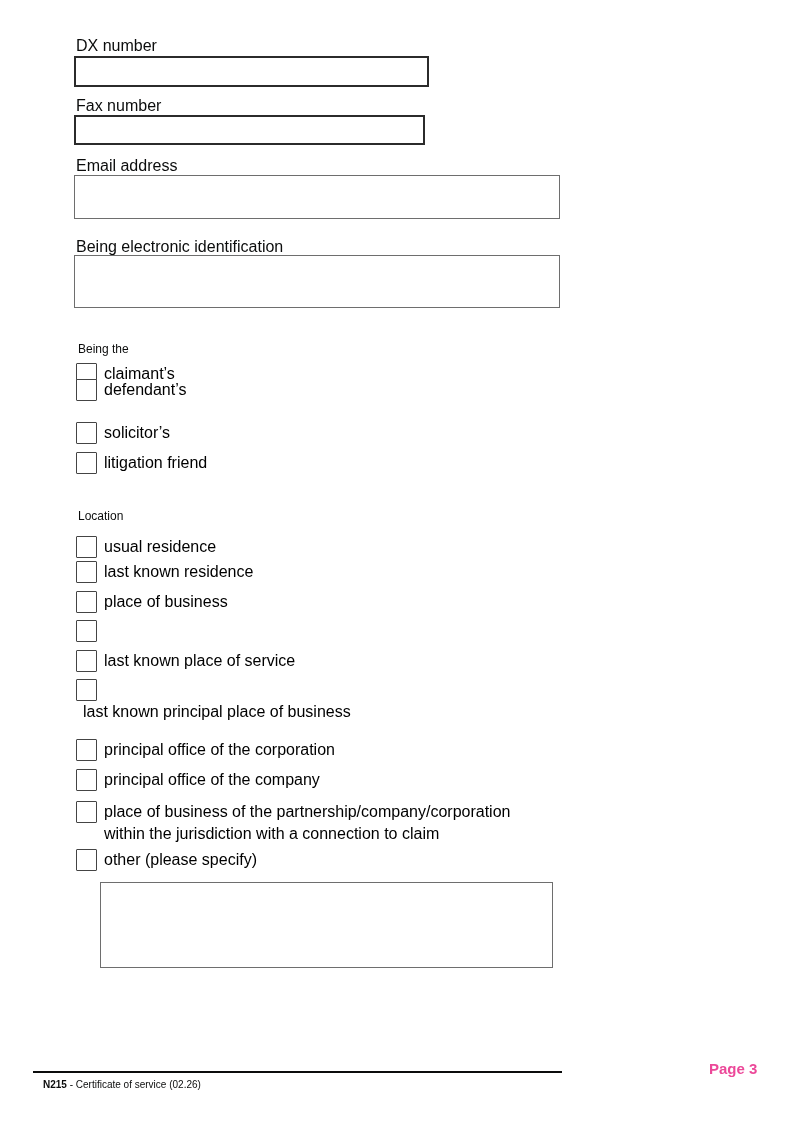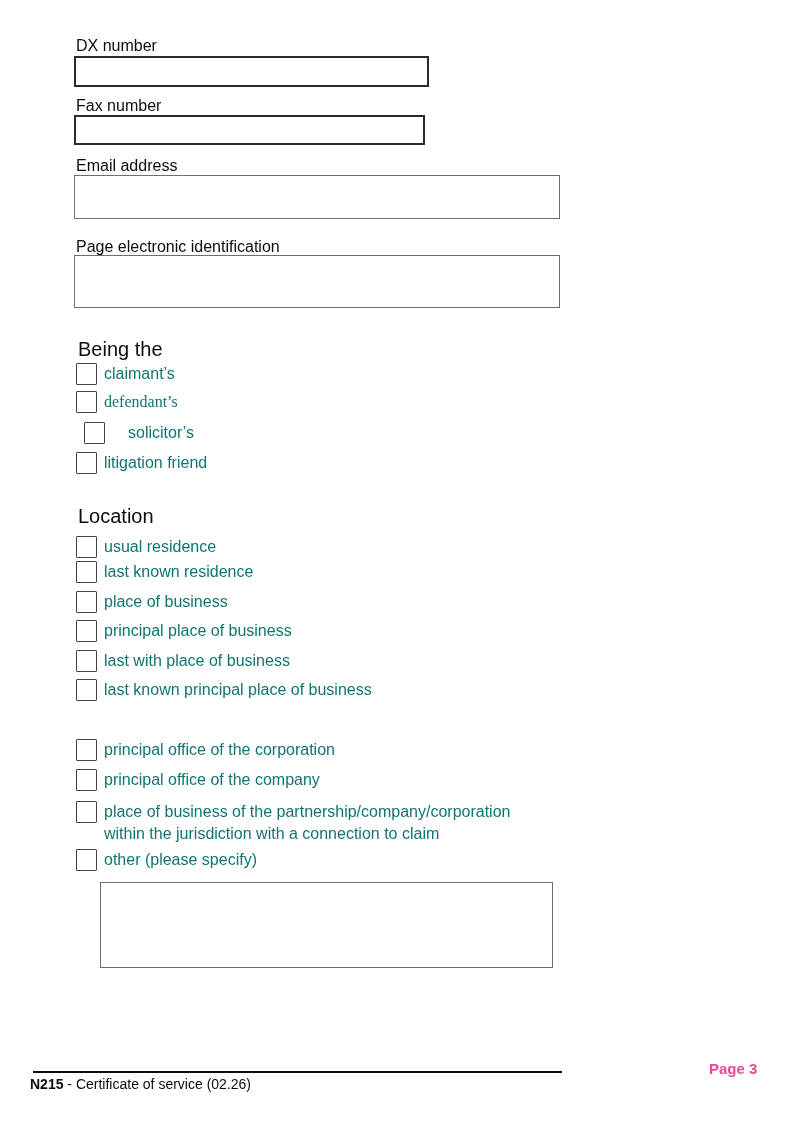--- a/index.html
+++ b/index.html
@@ -31,21 +31,21 @@
     font-size: 16px;
     color: #0b0c0c;
     padding: 2px 6px;
     outline: none;
     border-radius: 0;
   }
   .text-input.grey-border {
     border: 1.5px solid #6e6e6e;
   }
   .section-heading {
-    font-size: 20px;
+    font-size: 12px;
     line-height: 20px;
     color: #0b0c0c;
   }
   .check-row {
     position: absolute;
     display: flex;
     align-items: flex-start;
   }
   .checkbox {
     width: 21px;
@@ -53,21 +53,21 @@
     border: 1.5px solid #444444;
     border-radius: 1px;
     background: #ffffff;
     flex: 0 0 auto;
     cursor: pointer;
   }
   .check-label {
     margin-left: 7px;
     font-size: 16px;
     line-height: 22px;
-    color: #0f766e;
+    color: #000000;
   }
   .check-label.wrap2 { max-width: 442px; }
   .big-textarea {
     position: absolute;
     left: 100px; top: 882px;
     width: 453px; height: 86px;
     background: #ffffff;
     border: 1.5px solid #6e6e6e;
     font-family: "Liberation Sans", "DejaVu Sans", sans-serif;
     font-size: 15px;
@@ -78,22 +78,22 @@
     border-radius: 0;
   }
   .footer-rule {
     position: absolute;
     left: 33px; top: 1071px;
     width: 529px; height: 2px;
     background: #0b0c0c;
   }
   .footer-text {
     position: absolute;
-    left: 30px; top: 1078px;
-    font-size: 14px;
+    left: 43px; top: 1078px;
+    font-size: 10px;
     line-height: 13px;
     color: #0b0c0c;
     white-space: nowrap;
     text-align: center;
   }
   .footer-text .code { font-weight: bold; }
   .page-number {
     position: absolute;
     left: 709px; top: 1060px;
     font-size: 15px;
@@ -116,35 +116,35 @@
     <span class="underline">Fax number</span>
   </div>
   <input class="text-input" style="left: 74px; top: 115px; width: 351px; height: 30px;" value="">
 
   <div class="abs field-label" style="left:76px; top:156px;">
     <span class="underline">Email address</span>
   </div>
   <input class="text-input grey-border" style="left: 74px; top: 175px; width: 486px; height: 44px;" value="">
 
   <div class="abs field-label" style="left:76px; top:237px;">
-    <span class="underline">Page electronic identification</span>
+    <span class="underline">Being electronic identification</span>
   </div>
   <input class="text-input grey-border" style="left: 74px; top: 255px; width: 486px; height: 53px;" value="">
 
   <div class="abs section-heading" style="left:78px; top:339px;">Being the</div>
 
   <div class="check-row" style="left:76px; top:363px;">
     <div class="checkbox"></div>
     <div class="check-label">claimant’s</div>
   </div>
-  <div class="check-row" style="left:76px; top:391px;font-family:Liberation Serif, serif;">
+  <div class="check-row" style="left:76px; top:379px;">
     <div class="checkbox"></div>
     <div class="check-label">defendant’s</div>
   </div>
-  <div class="check-row" style="left:84px; top:422px;gap:16px;">
+  <div class="check-row" style="left:76px; top:422px;">
     <div class="checkbox"></div>
     <div class="check-label">solicitor’s</div>
   </div>
   <div class="check-row" style="left:76px; top:452px;">
     <div class="checkbox"></div>
     <div class="check-label">litigation friend</div>
   </div>
 
   <div class="abs section-heading" style="left:78px; top:506px;">Location</div>
 
@@ -155,27 +155,26 @@
   <div class="check-row" style="left:76px; top:561px;">
     <div class="checkbox"></div>
     <div class="check-label">last known residence</div>
   </div>
   <div class="check-row" style="left:76px; top:591px;">
     <div class="checkbox"></div>
     <div class="check-label">place of business</div>
   </div>
   <div class="check-row" style="left:76px; top:620px;">
     <div class="checkbox"></div>
-    <div class="check-label">principal place of business</div>
   </div>
   <div class="check-row" style="left:76px; top:650px;">
     <div class="checkbox"></div>
-    <div class="check-label">last with place of business</div>
-  </div>
-  <div class="check-row" style="left:76px; top:679px;">
+    <div class="check-label">last known place of service</div>
+  </div>
+  <div class="check-row" style="left:76px; top:679px;flex-direction:column;">
     <div class="checkbox"></div>
     <div class="check-label">last known principal place of business</div>
   </div>
   <div class="check-row" style="left:76px; top:739px;">
     <div class="checkbox"></div>
     <div class="check-label">principal office of the corporation</div>
   </div>
   <div class="check-row" style="left:76px; top:769px;">
     <div class="checkbox"></div>
     <div class="check-label">principal office of the company</div>

